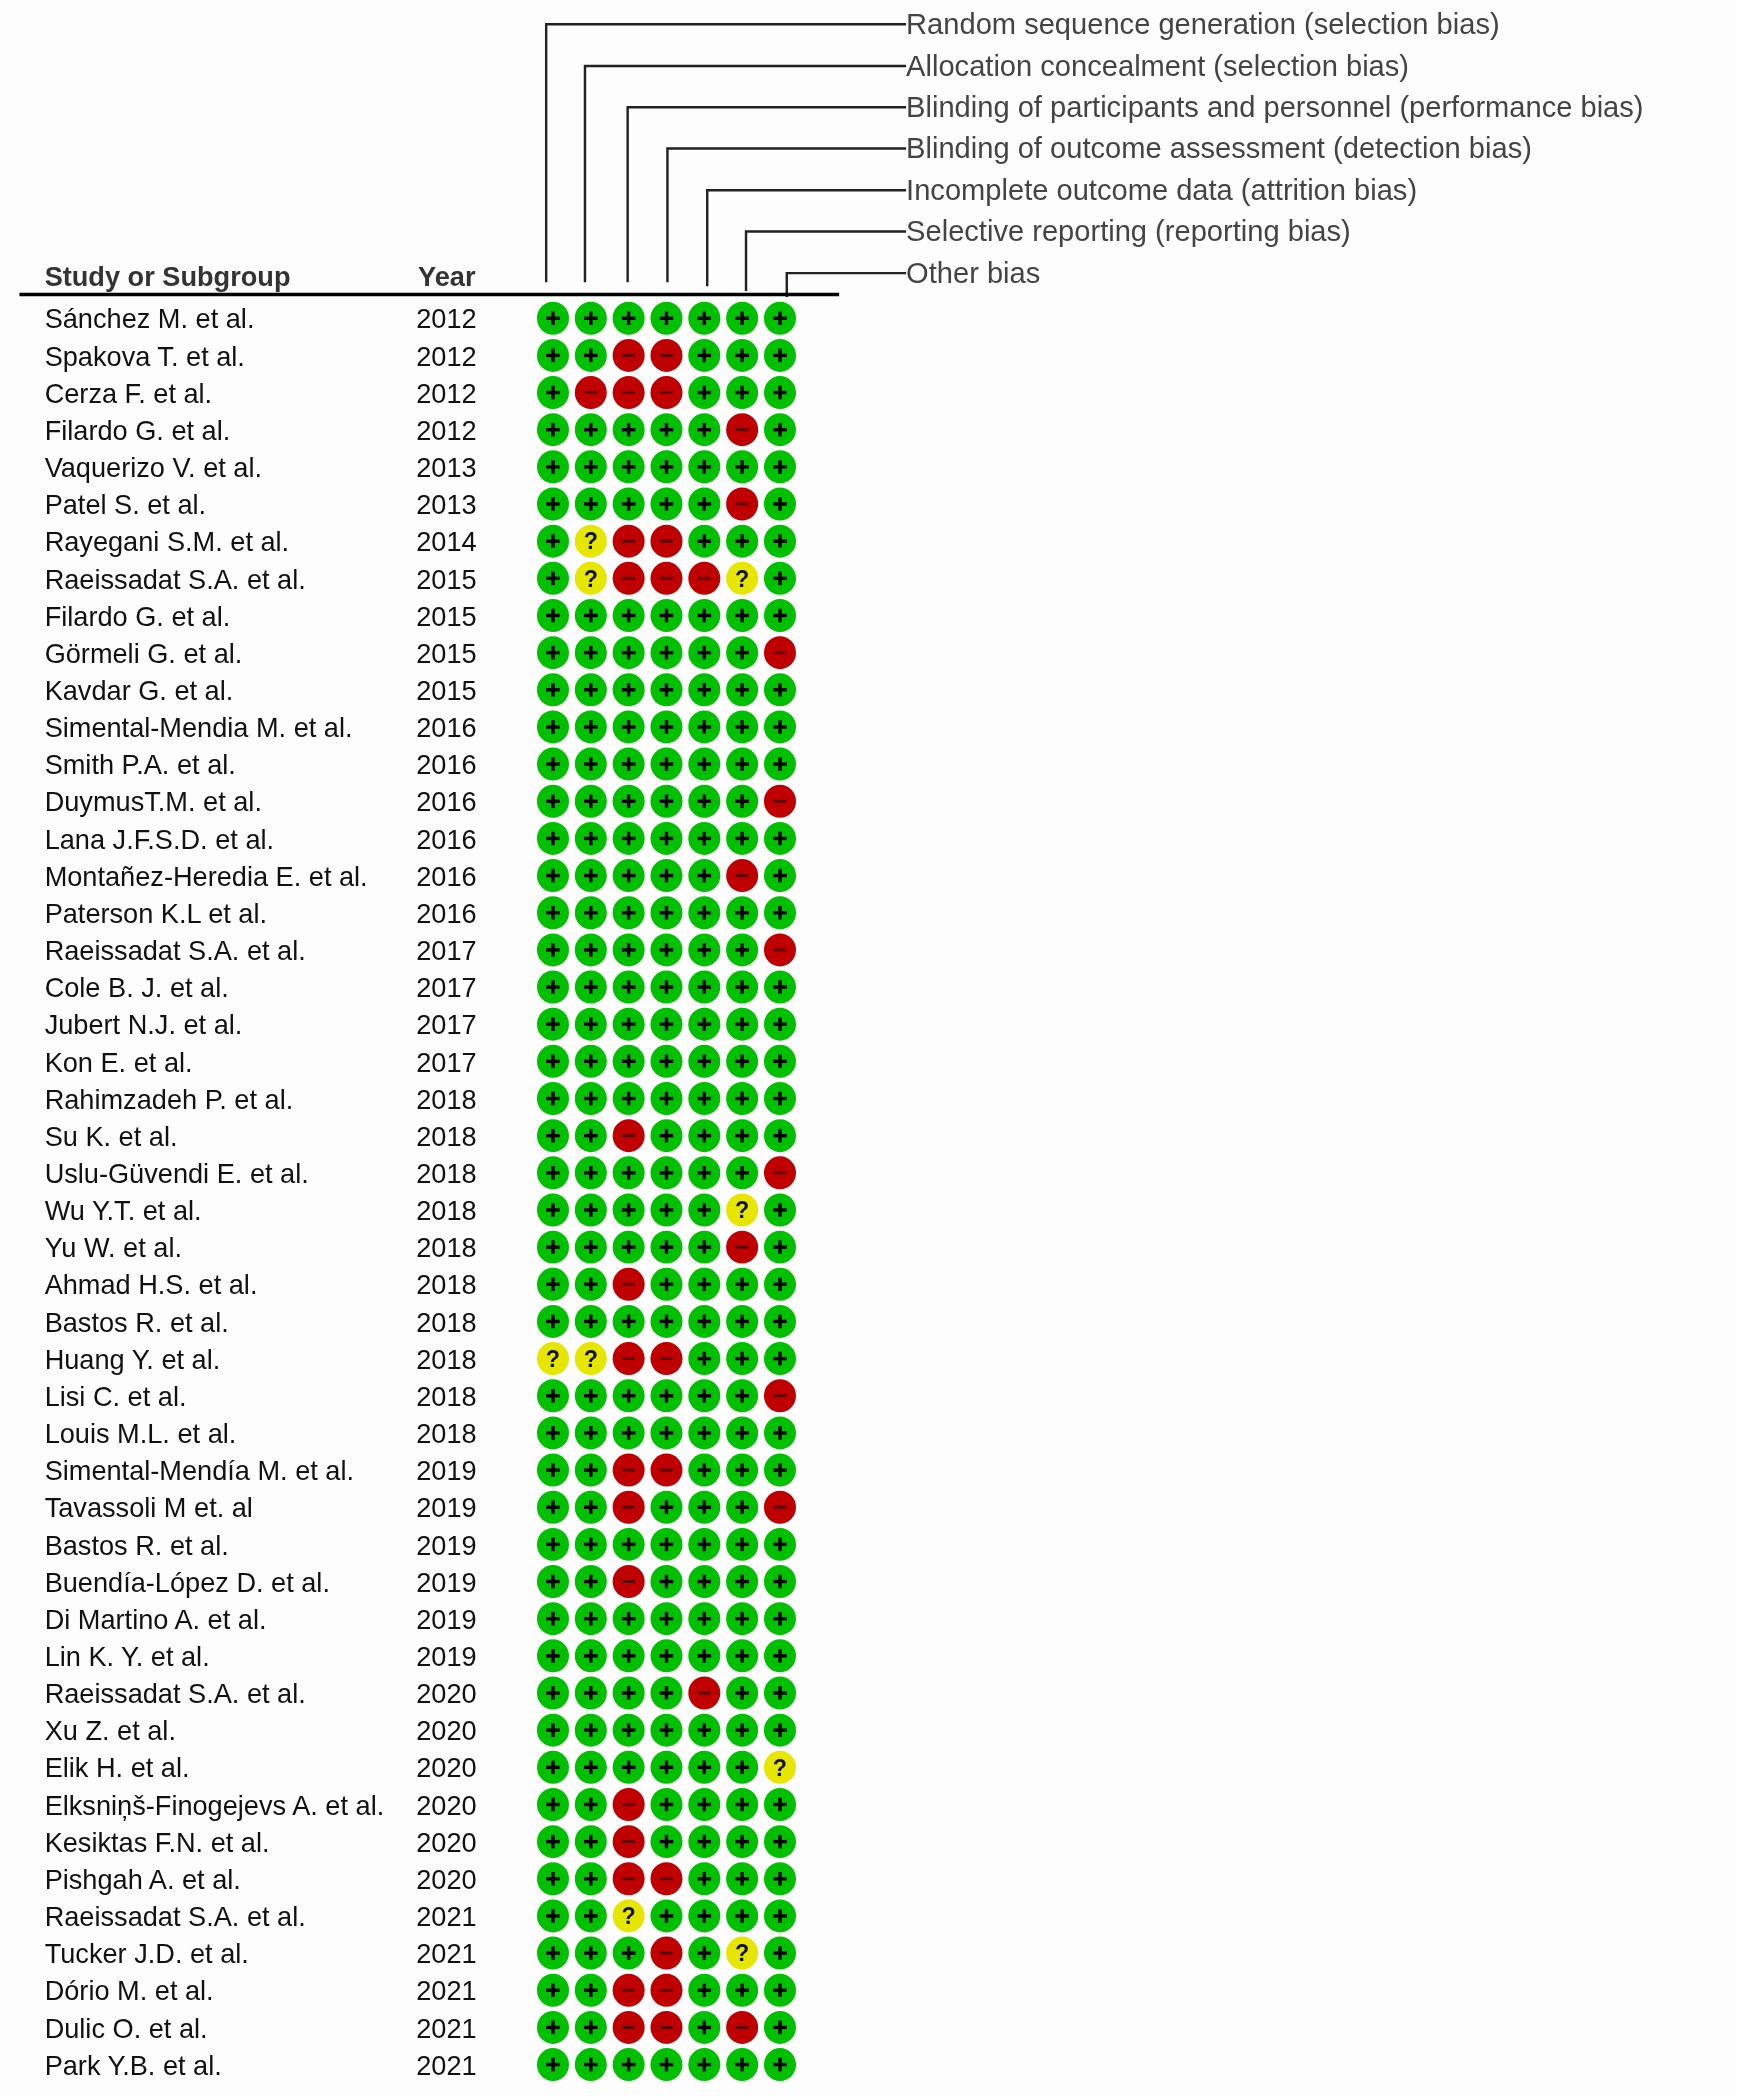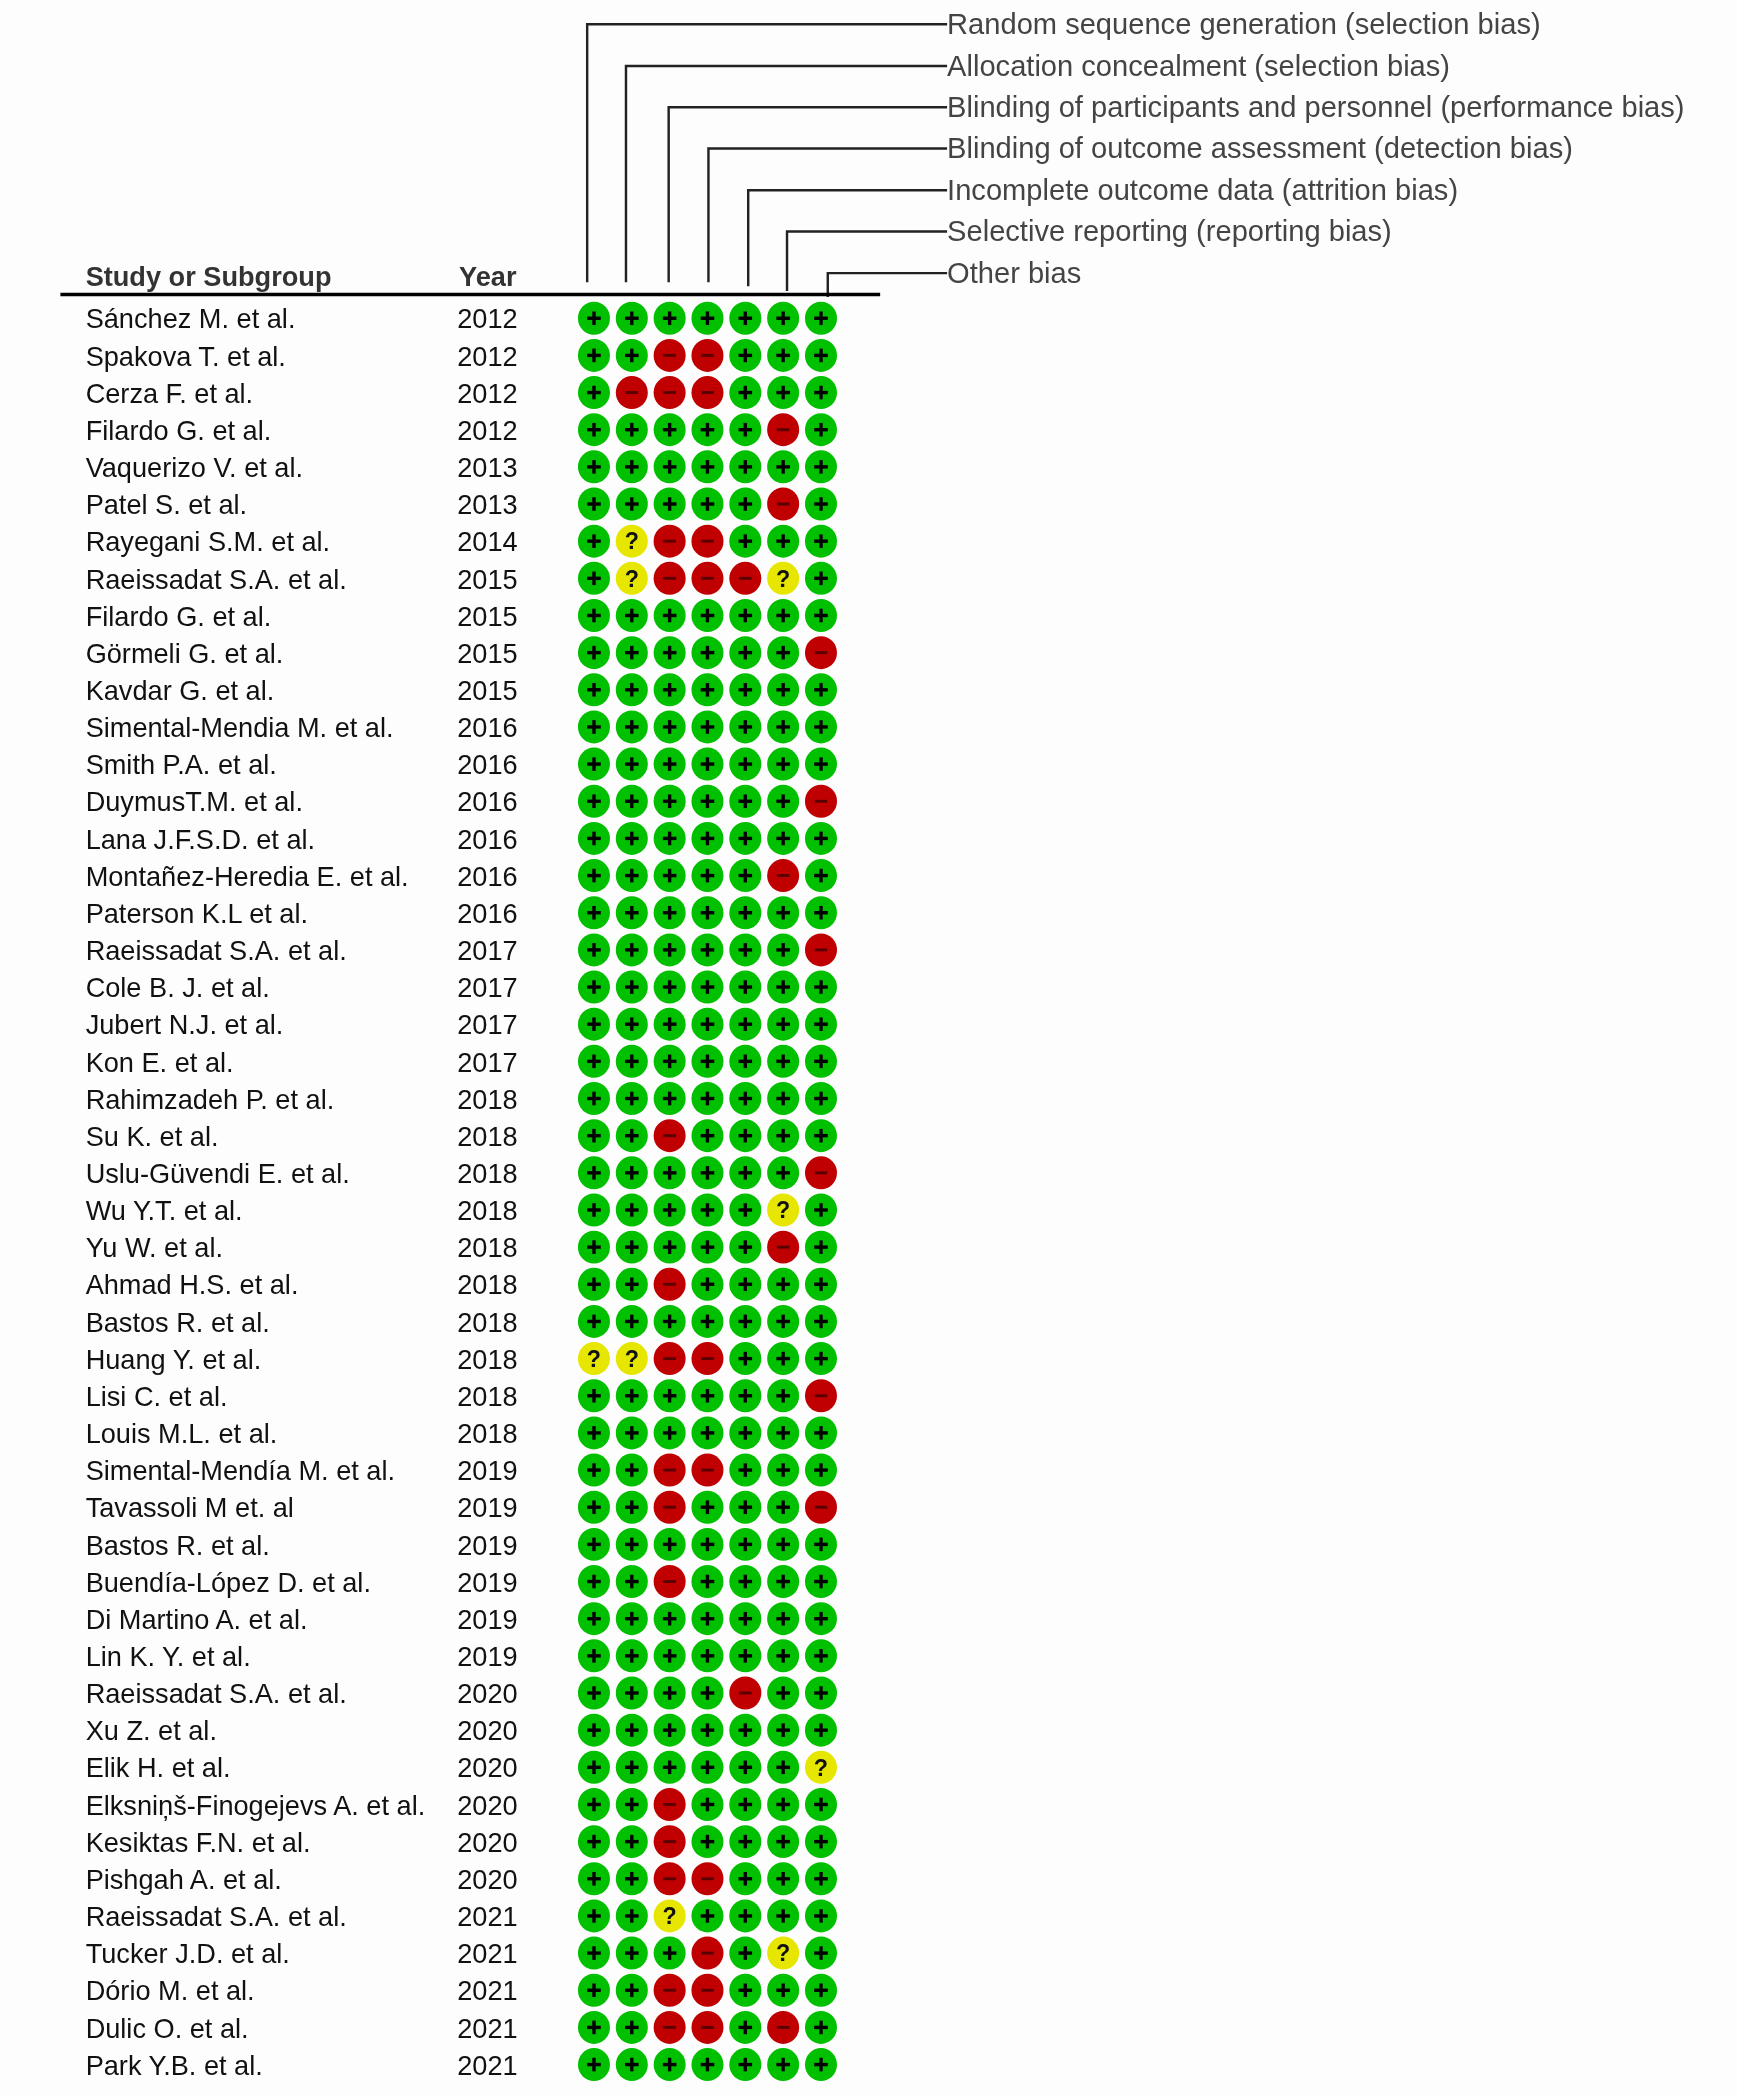--- a/index.html
+++ b/index.html
@@ -1,18 +1,18 @@
 <!DOCTYPE html>
 <html style="font-size:7.8px"><head>
 <meta charset="utf-8">
 <style>
   html, body { margin: 0; padding: 0; background: #fdfdfd; }
   body { width: 1737px; height: 2097px; position: relative; overflow: hidden;
          font-family: "Liberation Sans", sans-serif; }
-  #stage { position: absolute; left: 0; top: 0; width: 1583px; height: 2097px; padding-left: 41px; }
+  #stage { position: absolute; left: 0; top: 0; width: 1583px; height: 2097px; }
   svg text { font-family: "Liberation Sans", sans-serif; }
 </style>
 </head>
 <body>
 
 <div id="stage">
   <svg id="chart" width="1737" height="2097" viewBox="0 0 3581 4323" xmlns="http://www.w3.org/2000/svg">
     <g id="brackets">
         <path d="M 1126 582 L 1126 50 L 1868 50" fill="none" stroke="#222" stroke-width="5"></path>
         <text x="1868" y="70" font-size="60" fill="#444">Random sequence generation (selection bias)</text>

